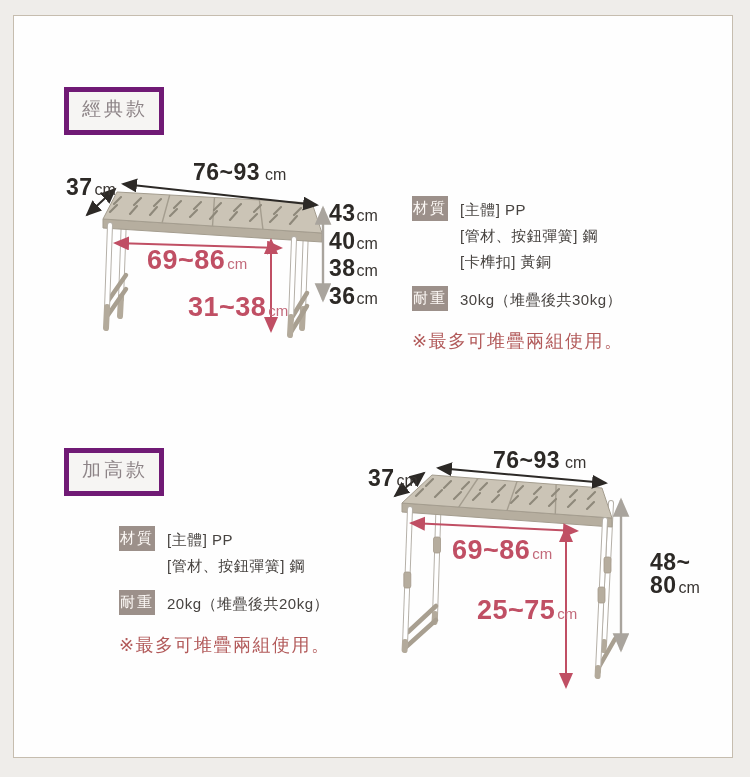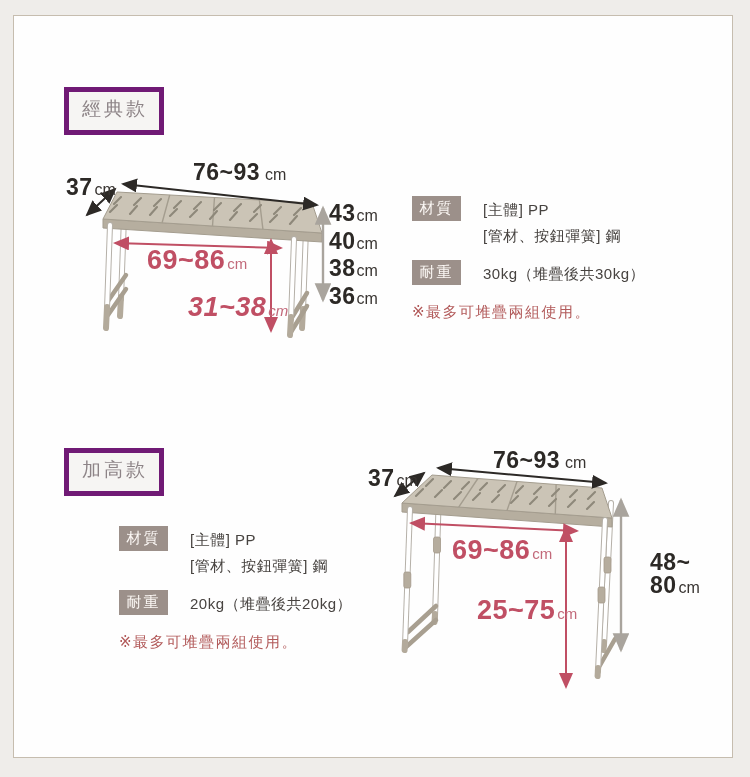--- a/index.html
+++ b/index.html
@@ -29,26 +29,26 @@
   .dim.pink .u{color:#c2697a;font-size:15px;}
   .dim.stack{line-height:21px;text-align:left;margin-left:20px;}
   
   .heights{position:absolute;left:329px;top:201px;line-height:24.5px;}
   .heights .n{font-weight:bold;font-size:23px;color:#2c2926;letter-spacing:.5px;}
   .heights .u{font-size:16px;color:#383431;margin-left:1px;}
   
   .spec-block{position:absolute;}
   .spec-row{display:flex;align-items:flex-start;margin-bottom:11px;}
   .badge{
-    flex:0 0 auto;width:49px;height:25px;margin-right:22px;
+    flex:0 0 auto;width:36px;height:25px;margin-right:12px;
     background:#9c908a;color:#fcf8f5;font-size:15px;letter-spacing:2px;
     display:flex;align-items:center;justify-content:center;
   }
   .spec-lines{font-size:15px;color:#474340;line-height:26px;padding-top:1px;letter-spacing:.5px;}
-  .note{color:#b25a5a;font-size:15px;letter-spacing:1.5px;margin-top:16px;}
+  .note{color:#b25a5a;font-size:18px;letter-spacing:1.5px;margin-top:16px;}
   svg{position:absolute;overflow:visible;}
 </style>
 </head>
 <body>
 
 <div class="card"></div>
 
 <div class="model-box" style="top:87px;">經典款</div>
 
 <svg class="abs" style="left:70px;top:175px;" width="320" height="165" viewBox="0 0 320 165">
@@ -108,36 +108,37 @@
 
 <div class="dim" style="left:66px;top:176px;">
   <span class="n">37</span><span class="u">cm</span>
 </div>
 <div class="dim" style="left:193px;top:161px;">
   <span class="n">76~93</span><span class="u" style="margin-left:5px;">cm</span>
 </div>
 <div class="dim pink" style="left:147px;top:247px;">
   <span class="n">69~86</span><span class="u">cm</span>
 </div>
-<div class="dim pink" style="left:188px;top:294px;font-style:italic;">
+<div class="dim pink" style="left:188px;top:294px;">
   <span class="n">31~38</span><span class="u">cm</span>
 </div>
 <div class="heights">
   <div><span class="n">43</span><span class="u">cm</span></div>
   <div><span class="n">40</span><span class="u">cm</span></div>
   <div><span class="n">38</span><span class="u">cm</span></div>
   <div><span class="n">36</span><span class="u">cm</span></div>
 </div>
 
 <div class="spec-block" style="left:412px;top:196px;">
   <div class="spec-row">
     <div class="badge">材質</div>
     <div class="spec-lines">
       <div>[主體] PP</div>
       <div>[管材、按鈕彈簧] 鋼</div>
+      <div>[卡榫扣] 黃銅</div>
     </div>
   </div>
   <div class="spec-row">
     <div class="badge">耐重</div>
     <div class="spec-lines">
       <div>30kg（堆疊後共30kg）</div>
     </div>
   </div>
   <div class="note">※最多可堆疊兩組使用。</div>
 </div>

